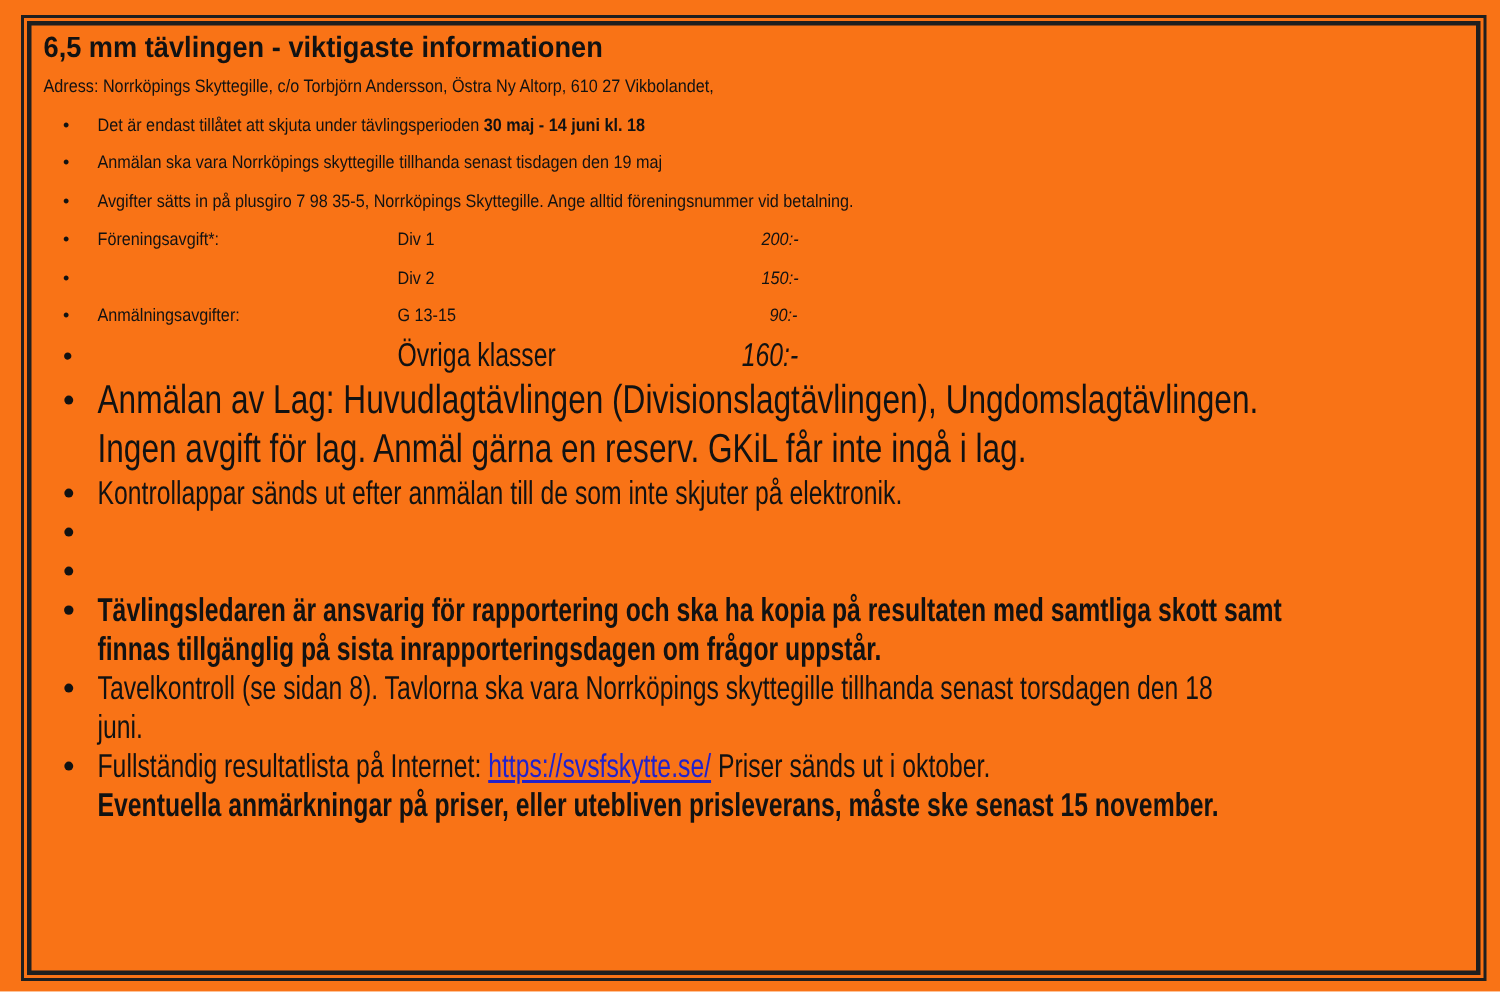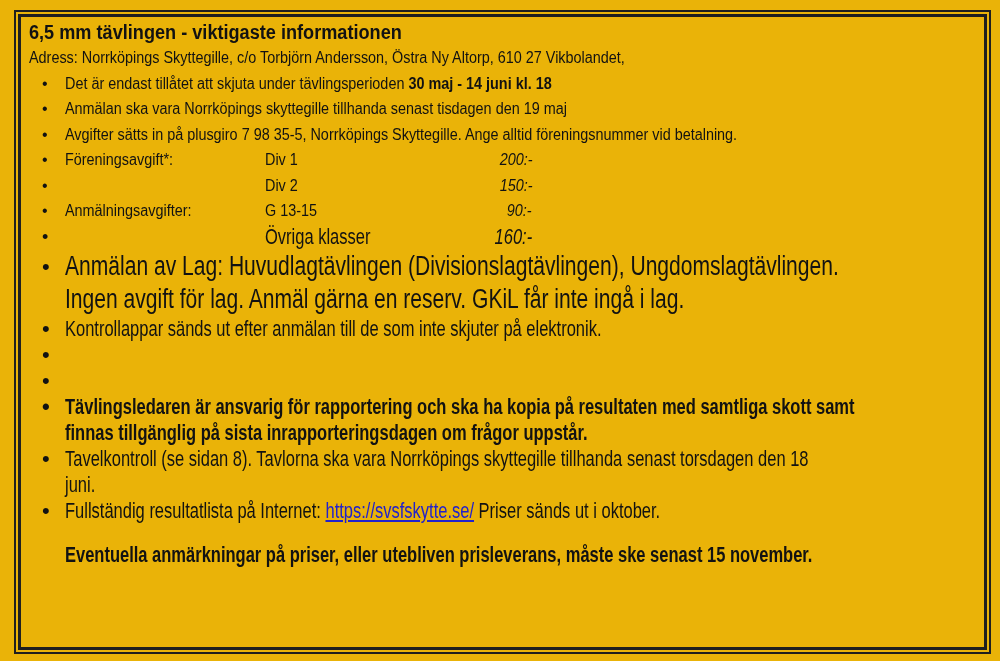--- a/index.html
+++ b/index.html
@@ -1,33 +1,33 @@
 <!DOCTYPE html>
 <html><head>
 <meta charset="utf-8">
 <style>
   html,body { margin:0; padding:0; background:#ffffff; }
   .doc {
-    position:relative; width:1000px; height:661px; background:#eab308;
+    position:relative; width:1000px; height:661px; background:#f97316;
     font-family:"Liberation Sans","DejaVu Sans",sans-serif;
     color:#121212; overflow:hidden;
   }
   .frame-outer {
     position:absolute; left:14px; top:10px; right:9px; bottom:7px;
     border:2px solid #1f1f1f;
   }
   .frame-inner {
     position:absolute; inset:2px;
     border:3px solid #1f1f1f;
   }
   .content { position:absolute; inset:0; padding:2px 2px 0 8px; }
 
   .ln { display:flex; align-items:flex-start; }
   .t-title  { font-size:19.5px; line-height:26px; font-weight:bold; }
-  .t-norm   { font-size:16px;   line-height:25.5px; }
+  .t-norm   { font-size:12px;   line-height:25.5px; }
   .t-narrow { font-size:22px;   line-height:26px; }
   .t-big    { font-size:27px;   line-height:33px; }
 
   .sx { display:block; white-space:nowrap; transform-origin:0 50%; }
   .sx-title  { transform:scaleX(0.93); }
   .sx-norm   { transform:scaleX(0.90); }
   .sx-narrow { transform:scaleX(0.75); }
   .sx-big    { transform:scaleX(0.78); }
   .sx-right        { transform:scaleX(0.90); transform-origin:100% 50%; display:inline-block; }
   .sx-right-narrow { transform:scaleX(0.75); transform-origin:100% 50%; display:inline-block; }
@@ -36,21 +36,21 @@
   .t-big .dot { font-size:22px; }
   .bx { display:flex; flex-direction:column; min-width:0; }
 
   .cell { flex:none; }
   .c-label  { width:200px; }
   .c-item   { width:215px; }
   .c-amount { width:52px; text-align:right;font-style:italic; }
 
   .ind { padding-left:36px; }
   .bold { font-weight:bold; }
-  .footer-notice { margin-top:18px; }
+  .footer-notice { }
 
   a.lnk { color:#2222cc; text-decoration:underline; }
   b { font-weight:bold; }
 </style>
 </head>
 <body>
 
 <div class="doc">
   <div class="frame-outer">
     <div class="frame-inner">

